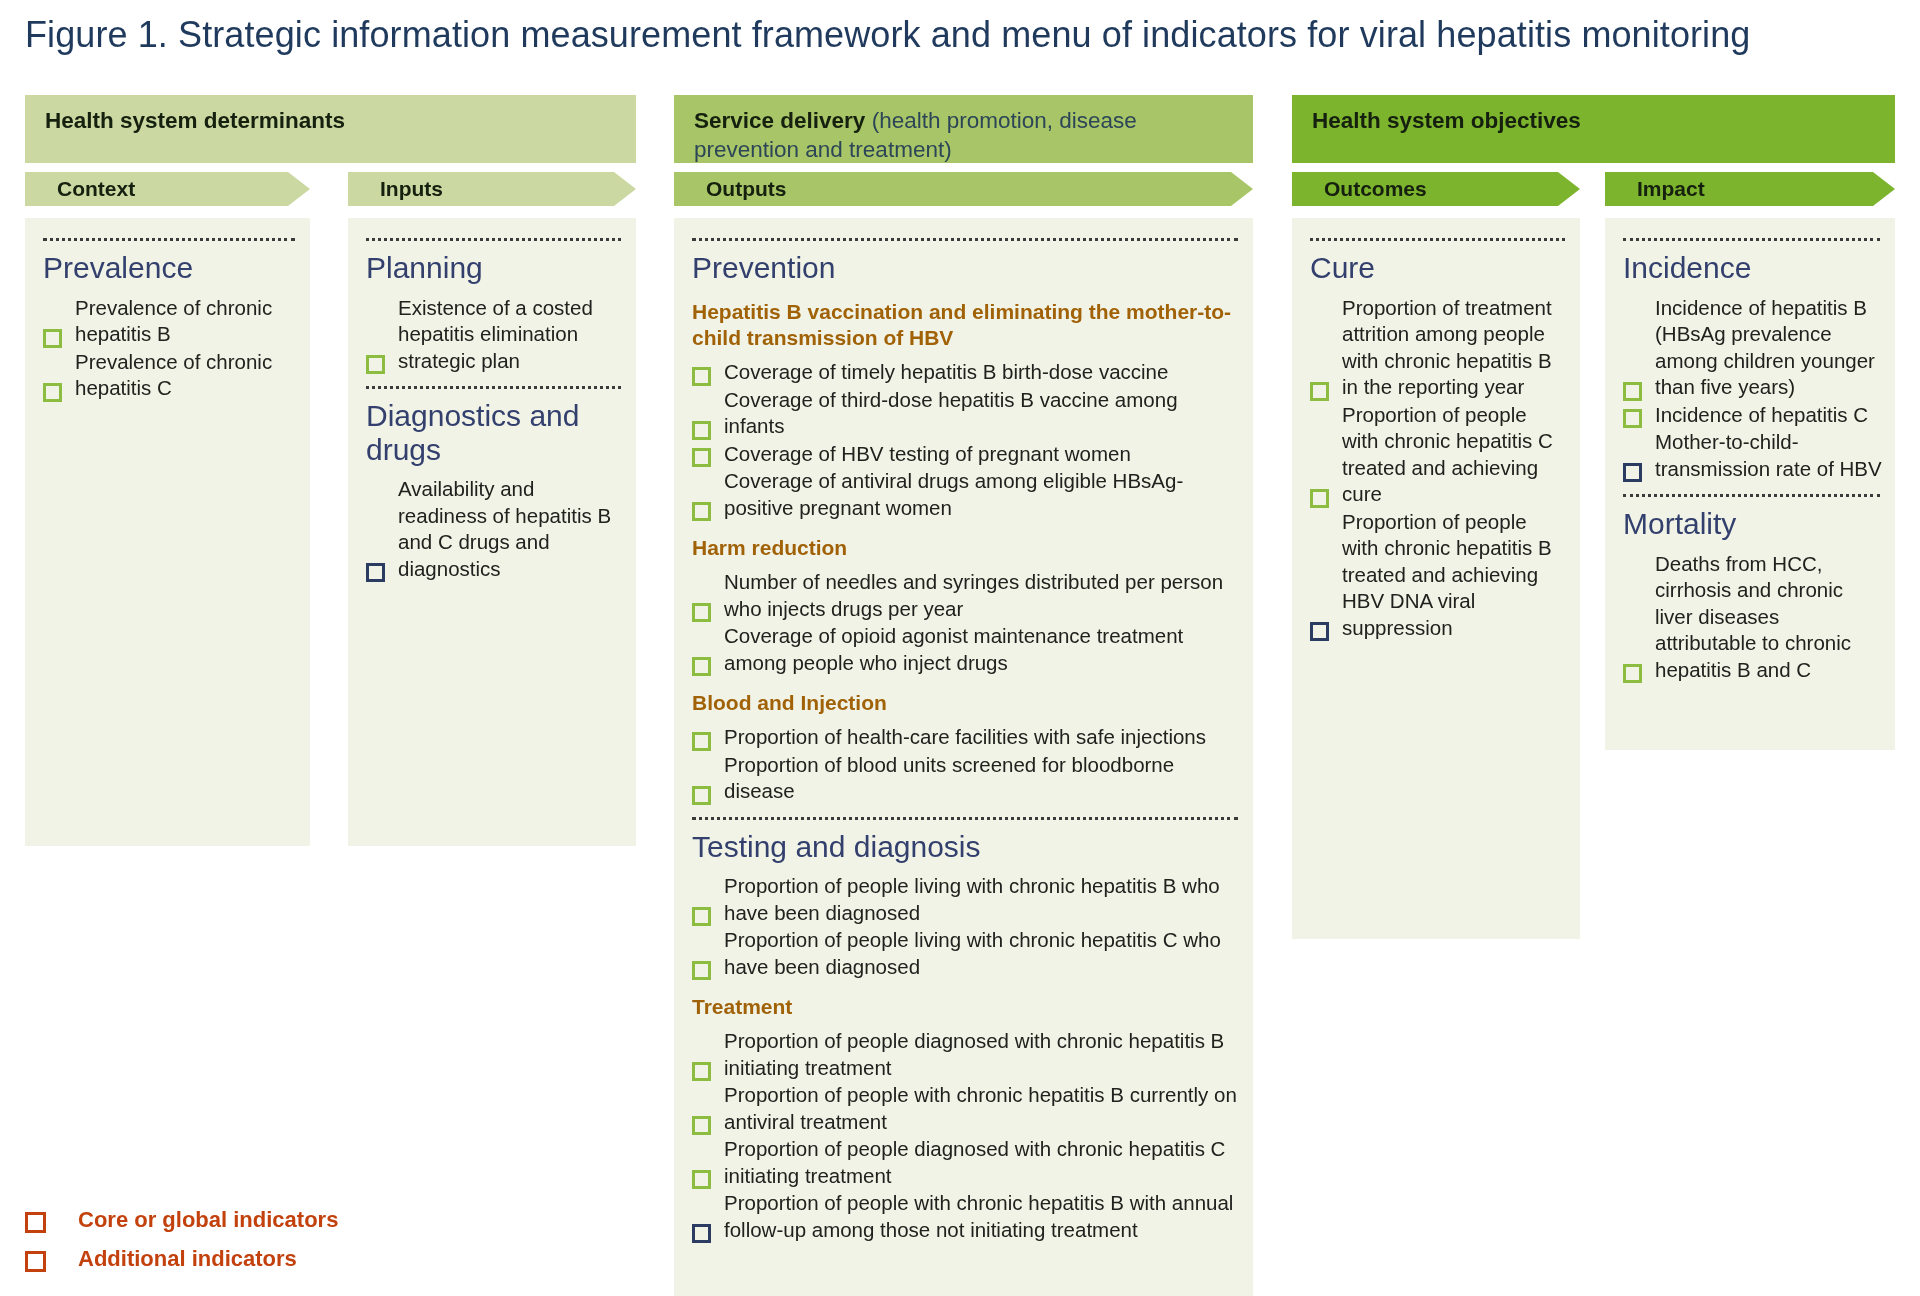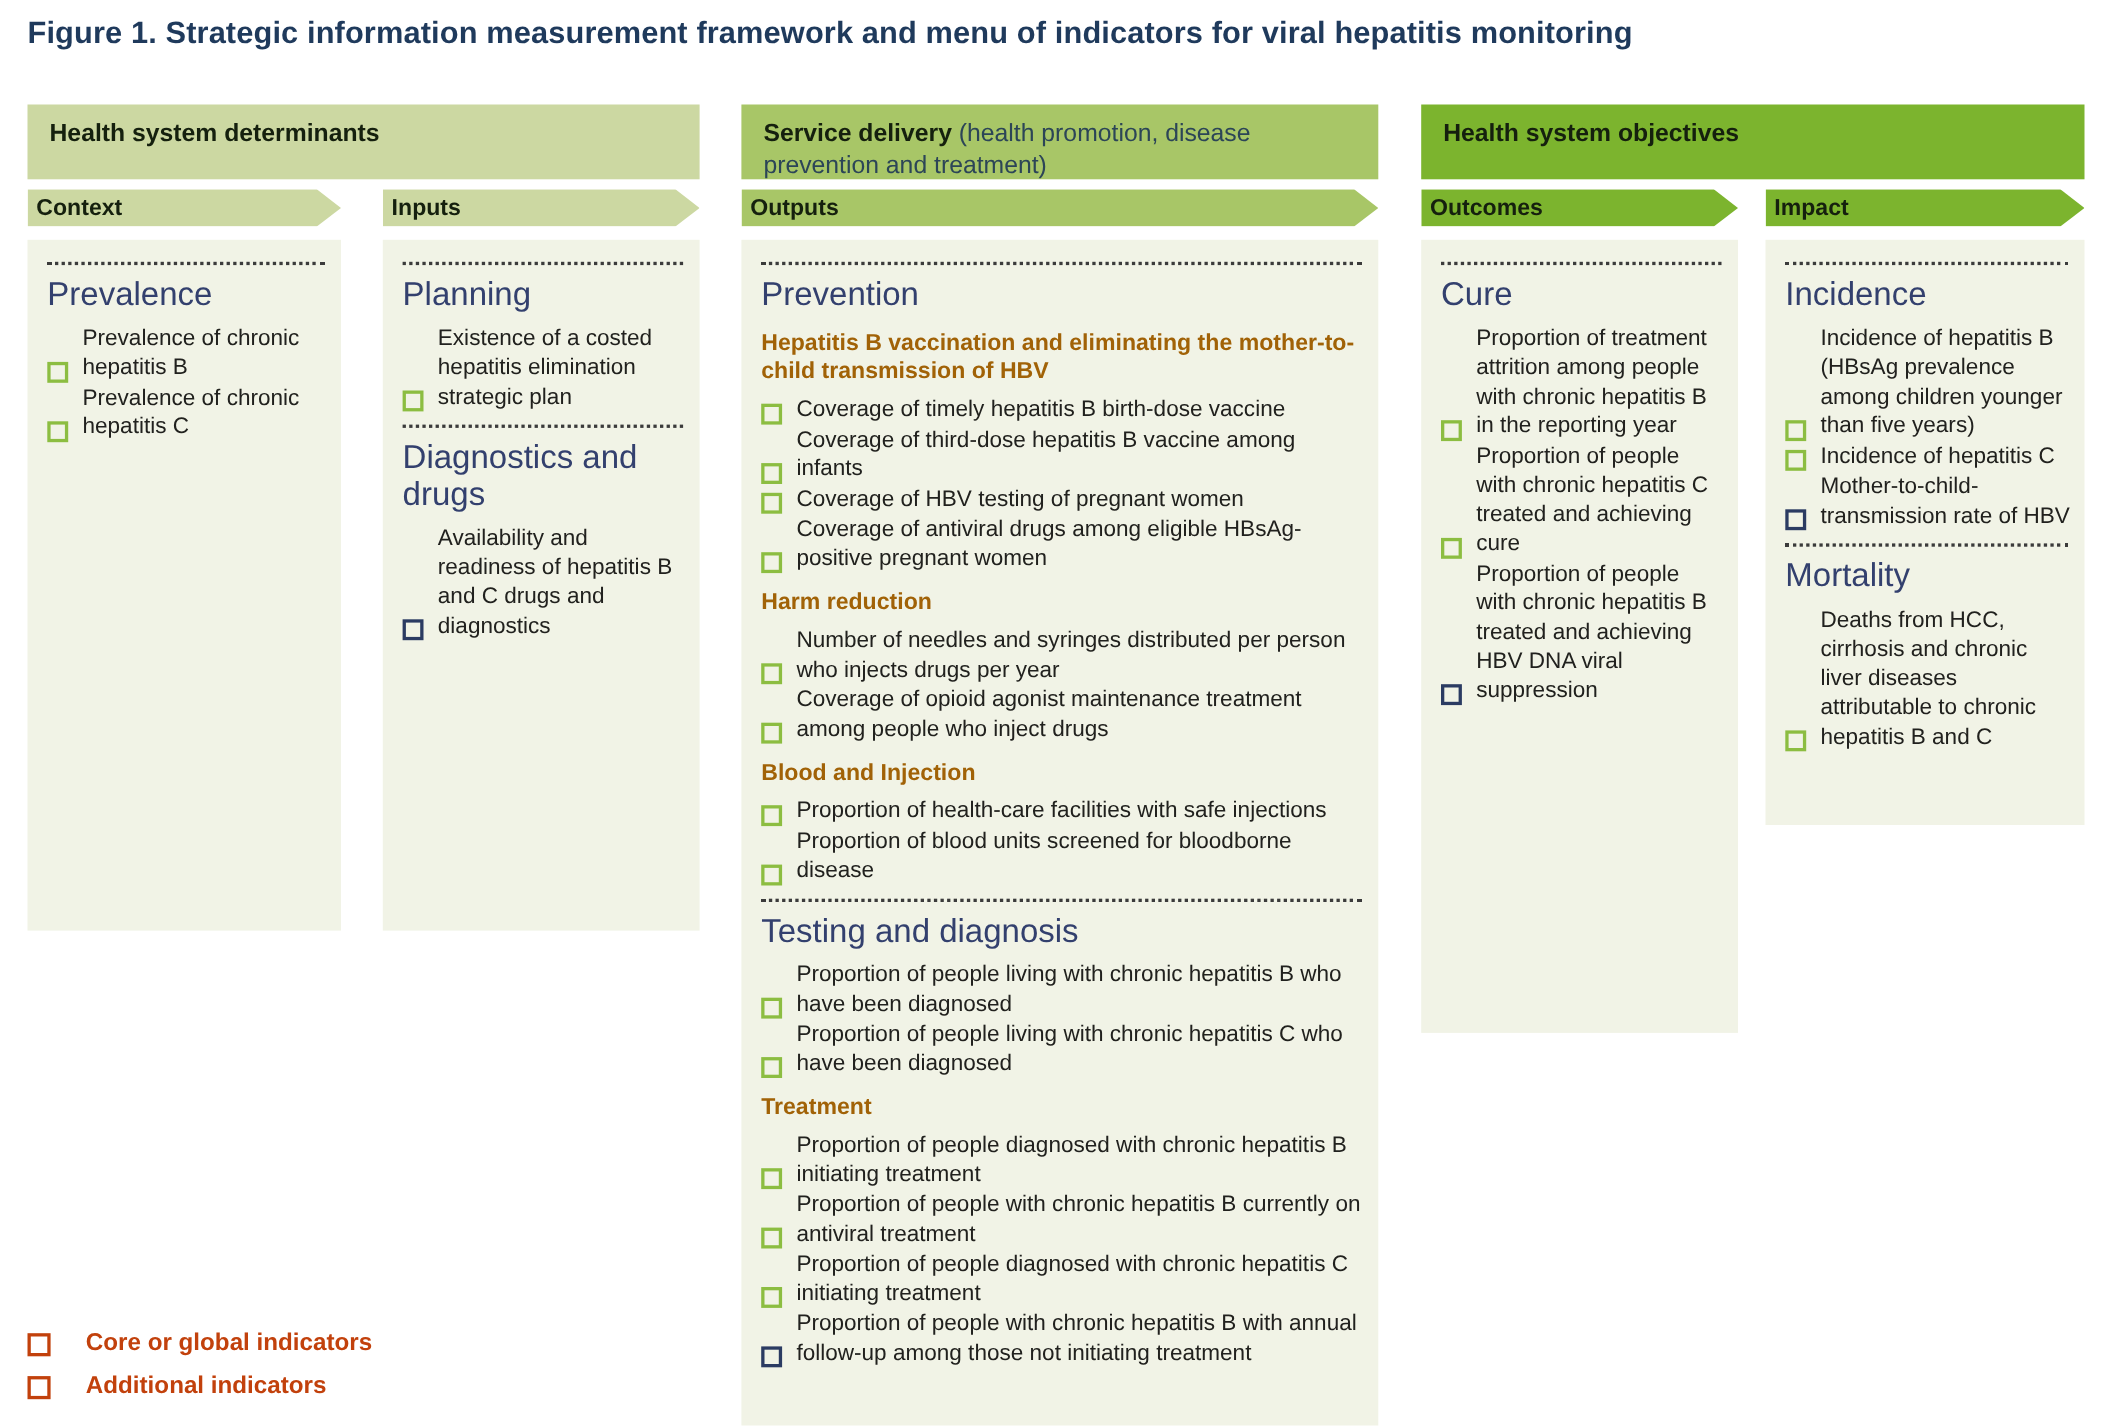--- a/index.html
+++ b/index.html
@@ -2,36 +2,36 @@
 <html style="--green-light: #ccd8a2; --green-mid: #a8c667; --green-dark: #7cb42e; --cream: #f1f3e6; --heading-navy: #33406e; --title-navy: #1f3a5c; --core-green: #8cbd41; --additional-navy: #2b3b62;"><head>
 <meta charset="utf-8">
 <style>
   html,body{margin:0;padding:0;background:#ffffff;}
   .canvas{
     position:relative;width:1920px;height:1296px;background:#ffffff;
     font-family:"Liberation Sans","DejaVu Sans",sans-serif;
     -webkit-font-smoothing:antialiased;
   }
   .title{
-    position:absolute;left:25px;top:14px;font-size:28px;
-    color:var(--title-navy,#1f3a5c);font-weight:700;letter-spacing:.1px;
+    position:absolute;left:25px;top:14px;font-size:36px;
+    color:var(--title-navy,#1f3a5c);font-weight:400;letter-spacing:.1px;
   }
   
   .hdr{
     position:absolute;top:95px;height:68px;box-sizing:border-box;
     padding:11px 20px 0 20px;font-size:22.5px;font-weight:bold;
     color:#15200e;line-height:1.3;
   }
   .hdr-det{left:25px;width:611px;background:var(--green-light,#ccd8a2);}
   .hdr-svc{left:674px;width:579px;background:var(--green-mid,#a8c667);padding-right:64px;}
   .hdr-obj{left:1292px;width:603px;background:var(--green-dark,#7cb42e);}
   .hdr-suffix{font-weight:normal;color:#2c4557;}
   
   .arrow{
-    position:absolute;top:172px;height:34px;line-height:34px;padding-left:8px;
+    position:absolute;top:172px;height:34px;line-height:34px;padding-left:32px;
     font-size:21px;font-weight:bold;color:#15200e;box-sizing:border-box;
     clip-path:polygon(0 0,calc(100% - 22px) 0,100% 50%,calc(100% - 22px) 100%,0 100%);
   }
   .a-ctx{left:25px;width:285px;background:var(--green-light,#ccd8a2);}
   .a-inp{left:348px;width:288px;background:var(--green-light,#ccd8a2);}
   .a-out{left:674px;width:579px;background:var(--green-mid,#a8c667);}
   .a-outc{left:1292px;width:288px;background:var(--green-dark,#7cb42e);}
   .a-imp{left:1605px;width:290px;background:var(--green-dark,#7cb42e);}
   
   .panel{

